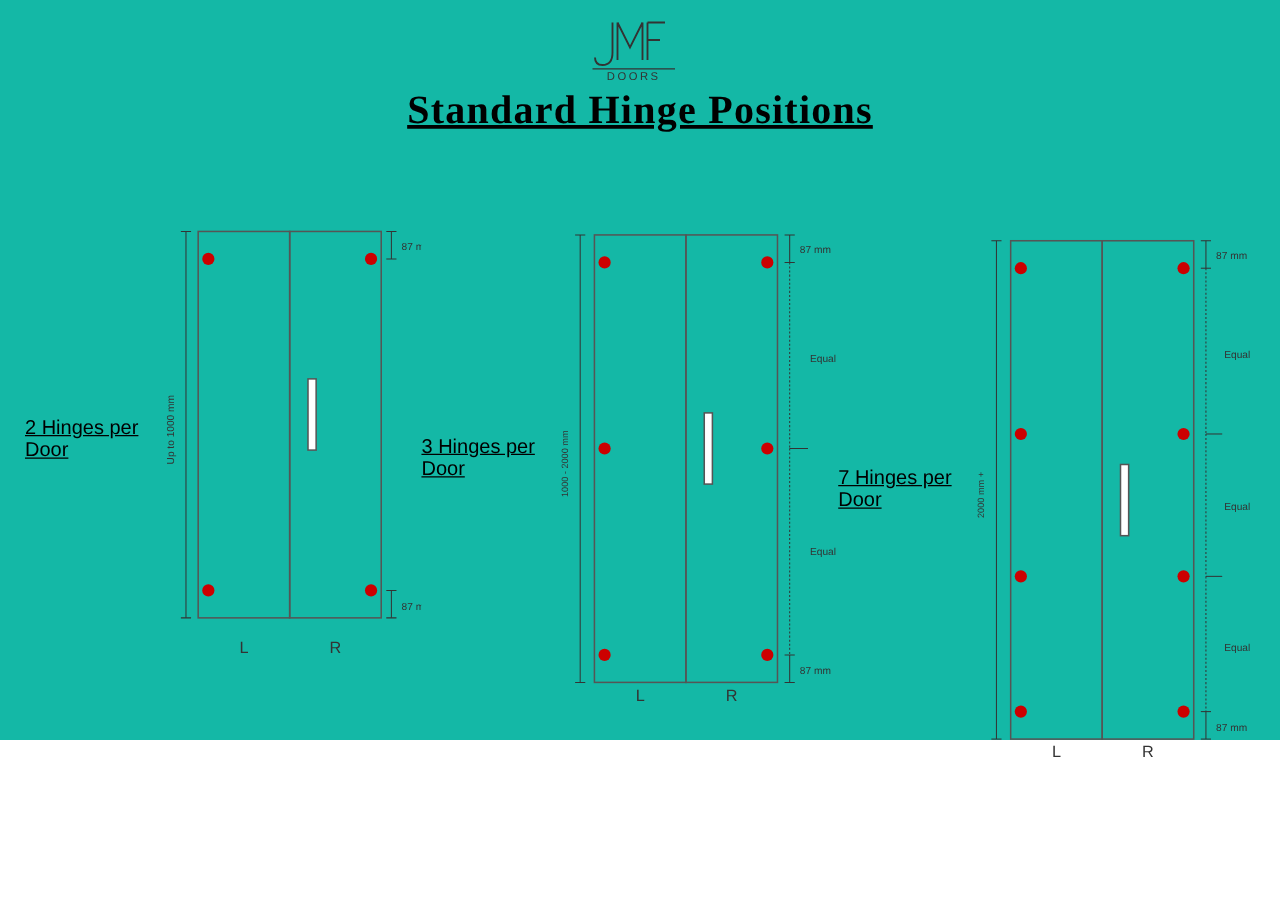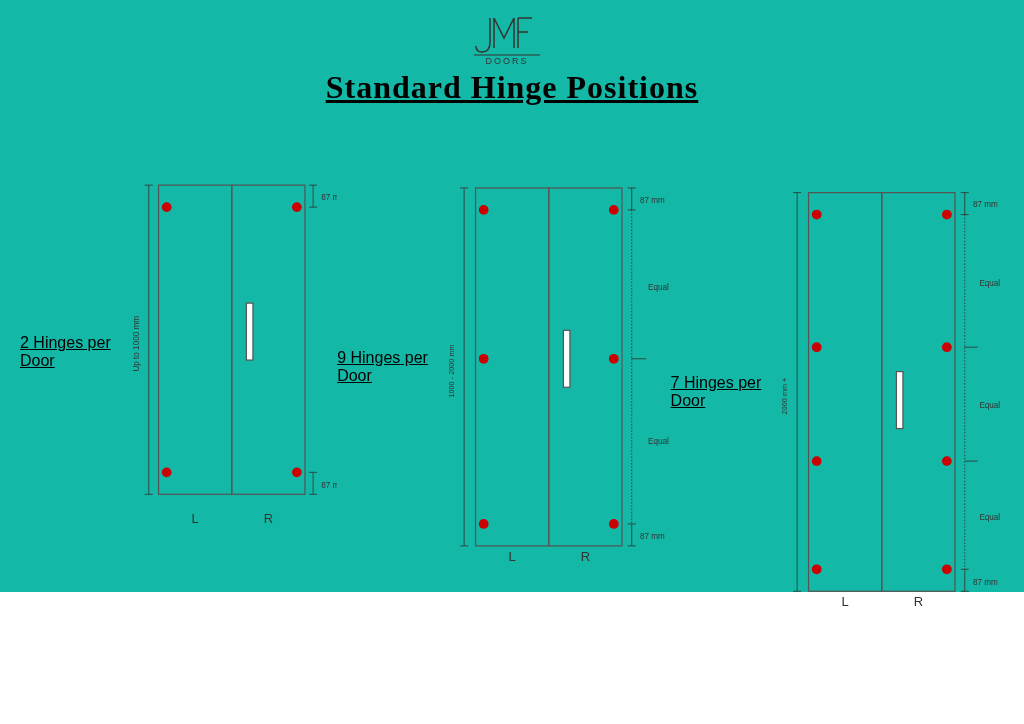--- a/index.html
+++ b/index.html
@@ -125,21 +125,21 @@
         <line x1="23" y1="20" x2="33" y2="20" stroke="#333" stroke-width="1"></line>
         <line x1="23" y1="400" x2="33" y2="400" stroke="#333" stroke-width="1"></line>
         <text x="16" y="215" font-size="10" fill="#333" font-family="Arial" text-anchor="middle" transform="rotate(-90, 16, 215)">Up to 1000 mm</text>
 
         <text x="85" y="435" font-size="16" fill="#333" font-family="Arial" text-anchor="middle">L</text>
         <text x="175" y="435" font-size="16" fill="#333" font-family="Arial" text-anchor="middle">R</text>
       </svg>
     </div>
 
     <div class="diagram-section">
-      <div class="diagram-title">9 Hinges per Door</div>
+      <div class="diagram-title">3 Hinges per Door</div>
       <svg width="280" height="490" viewBox="0 0 280 490">
 
         <rect x="40" y="20" width="90" height="440" stroke="#555" stroke-width="1.5" fill="none"></rect>
 
         <rect x="130" y="20" width="90" height="440" stroke="#555" stroke-width="1.5" fill="none"></rect>
 
         <rect x="148" y="195" width="8" height="70" stroke="#555" stroke-width="1.5" fill="white"></rect>
 
         <circle cx="50" cy="47" r="6" class="hinge-dot"></circle>
 

